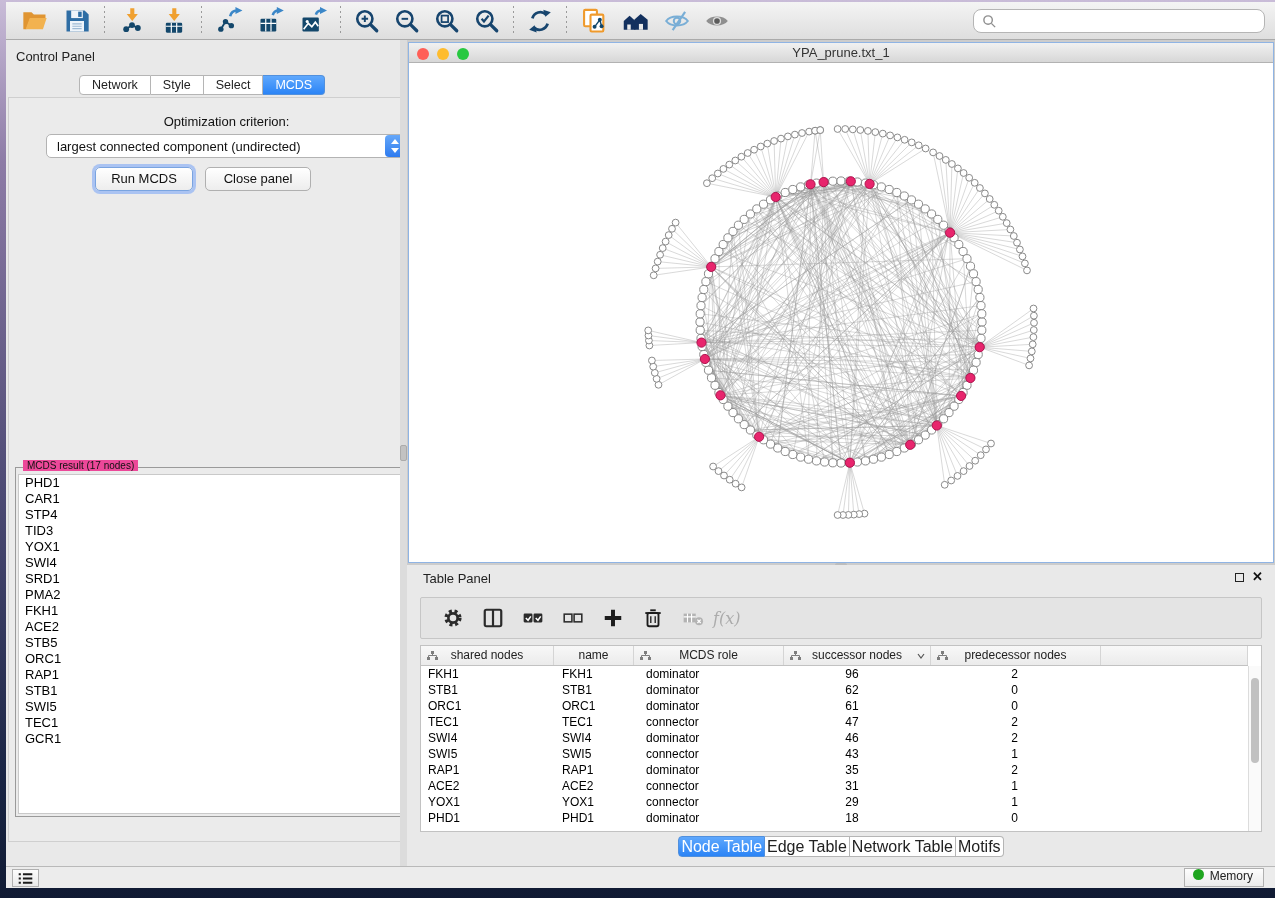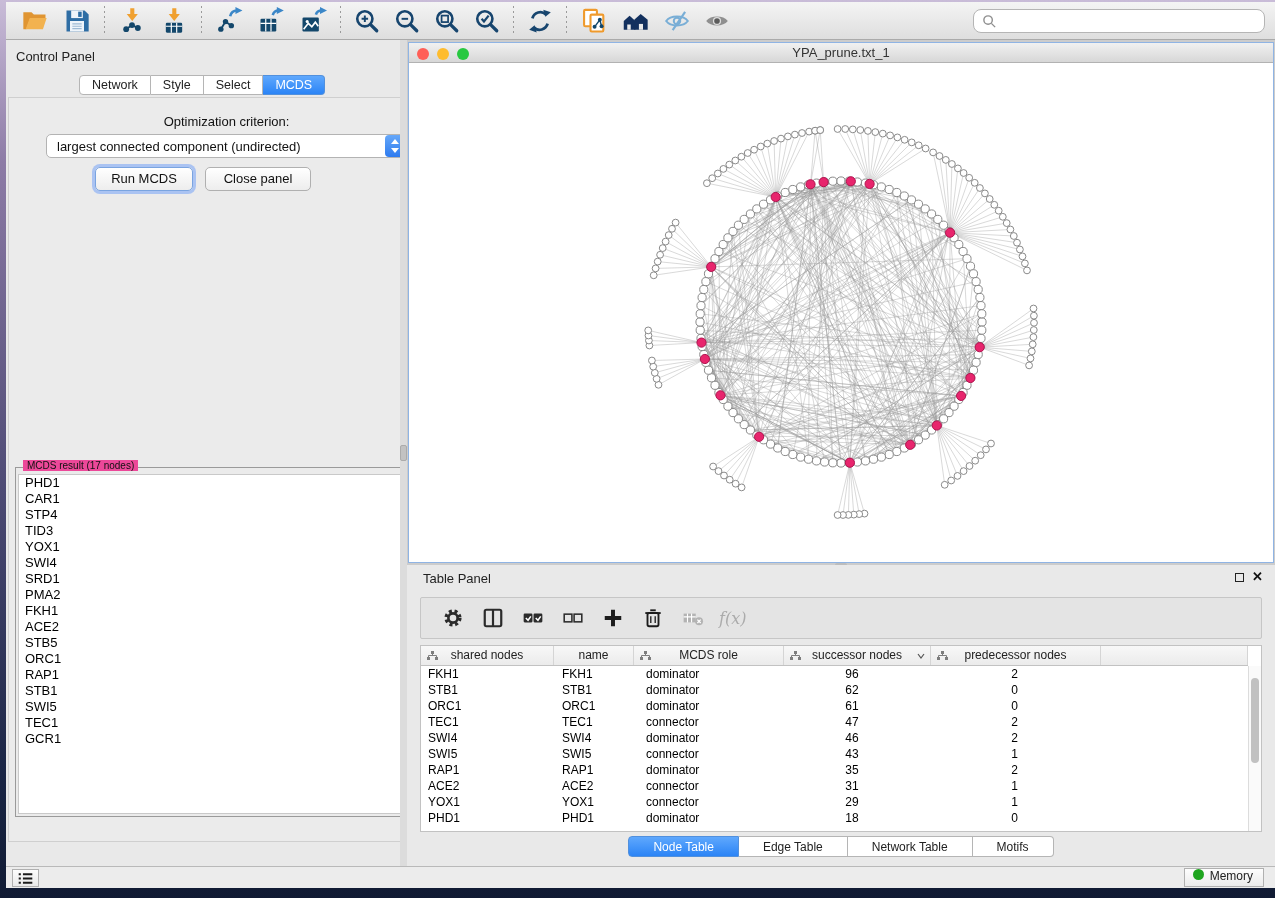--- a/index.html
+++ b/index.html
@@ -73,38 +73,38 @@
   .h-grip { position:absolute; left:50%; top:523px; width:12px; height:5px; margin-left:-6px;
             background:#bdbdbd; border-radius:2px; }
   
   .table-panel { position:absolute; left:0; right:0; top:525px; bottom:0; background:#e9e9e9; }
   .tp-head { position:absolute; left:16px; top:6px; font-size:13px; color:#222; }
   .tp-btns { right:12px; top:7px; }
   .tp-toolbar { position:absolute; left:13px; right:13px; top:32px; height:42px;
                 background:#e4e4e4; border:1px solid #c6c6c6; border-radius:2px;
                 display:flex; align-items:center; padding-left:12px; }
   .ti { width:22px; height:22px; margin:0 9px; cursor:pointer; }
-  .fx { font-family:"DejaVu Serif", serif; font-style:italic; font-size:16px; color:#ababab; margin-left:6px; }
+  .fx { font-family:"DejaVu Serif", serif; font-style:italic; font-size:16px; color:#ababab; }
   .tablegrid { position:absolute; left:13px; right:13px; top:80px; height:187px; background:#fff; border:1px solid #c2c2c2; }
   .tg-scroll { position:absolute; right:0; top:20px; bottom:0; width:13px; background:#fafafa; border-left:1px solid #dcdcdc; }
   .tg-thumb { position:absolute; left:2px; right:2px; top:12px; height:85px; background:#c1c1c1; border-radius:4px; }
   .tg-header { position:absolute; left:0; right:13px; top:0; height:20px; display:grid;
                grid-template-columns:133px 80px 150px 147px 170px 1fr;
                background:linear-gradient(#f8f8f8,#ebebeb); border-bottom:1px solid #c2c2c2; }
   .th { position:relative; border-right:1px solid #d5d5d5; font-size:12px; color:#222;
         text-align:center; line-height:19px; overflow:hidden; }
   .th .hier { position:absolute; left:6px; top:5px; }
   .th .sortch { position:absolute; right:5px; top:7px; }
   .tg-body { position:absolute; left:0; right:13px; top:20px; bottom:0; overflow:hidden; }
   .tr { display:grid; grid-template-columns:133px 80px 150px 147px 170px 1fr; height:16px; cursor:default; }
   .td { font-size:12px; color:#000; line-height:16px; white-space:nowrap; overflow:hidden; }
   .td.c0 { padding-left:7px; } .td.c1 { padding-left:8px; } .td.c2 { padding-left:12px; }
   .td.num { text-align:center; } .td.c3 { padding-right:11px; } .td.c4 { padding-right:3px; }
   .tp-tabs { position:absolute; left:0; right:0; top:271px; display:flex; justify-content:center; }
-  .tp-tabs .tab { height:21px; line-height:20px; font-size:12px; padding:0 24px;text-align:right; }
+  .tp-tabs .tab { height:21px; line-height:20px; font-size:16px; padding:0 2px;text-align:right; }
   
   .statusbar { position:absolute; left:0; right:0; bottom:0; height:22px; background:#ececec; border-top:1px solid #b9b9b9; }
   .list-btn { position:absolute; left:6px; top:2px; width:27px; height:18px; background:linear-gradient(#fdfdfd,#e9e9e9);
               border:1px solid #b0b0b0; display:flex; align-items:center; justify-content:center; cursor:pointer; }
   .mem-btn { position:absolute; right:11px; top:1px; height:19px; padding:0 10px 0 8px; background:linear-gradient(#fdfdfd,#ebebeb);
              border:1px solid #b0b0b0; display:flex; align-items:flex-start; gap:6px; font-size:12px; cursor:pointer; }
   .mem-dot { width:11px; height:11px; border-radius:50%; background:#1fa51f; }
 </style>
 </head>
 <body>

